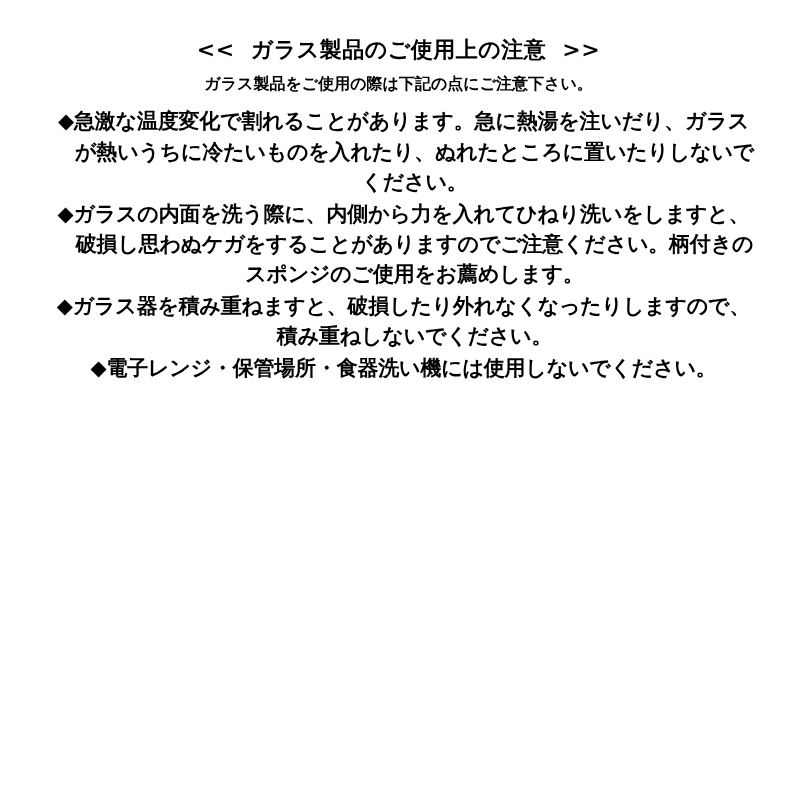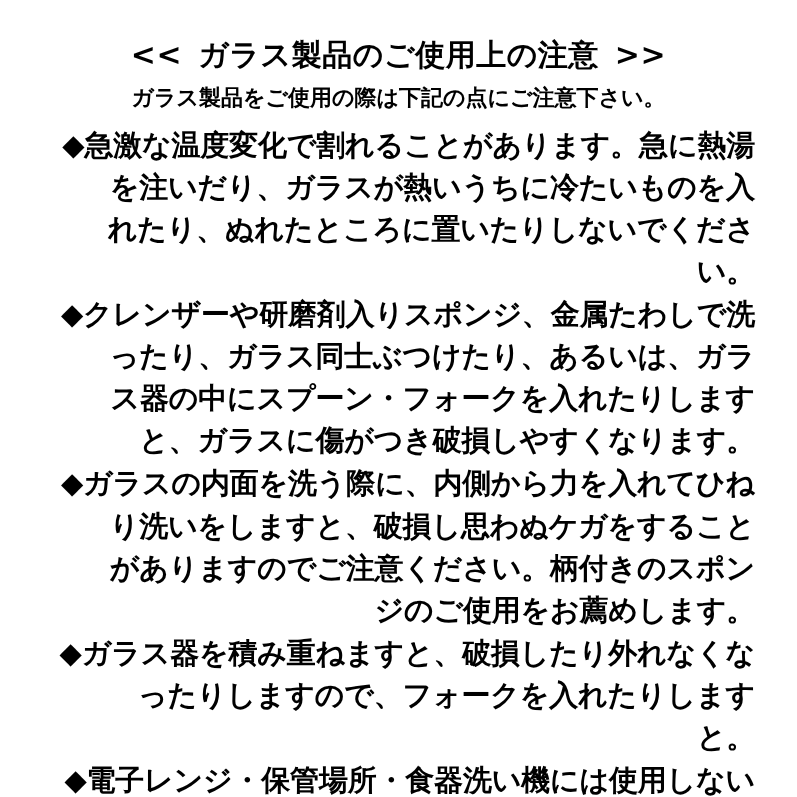--- a/index.html
+++ b/index.html
@@ -24,69 +24,68 @@
   .content {
     position: absolute;
     left: 0;
     top: 0;
     width: 797px;
     padding: 28px 30px 0 30px;
     box-sizing: border-box;
   }
   .doc-title {
     text-align: center;
-    font-size: 30px;
+    font-size: 22px;
     font-weight: bold;
     letter-spacing: 0.5px;
     line-height: 1.25;
     margin: 8px 0 10px 0;
     white-space: nowrap;
   }
   .doc-title .gap {
     display: inline-block;
     width: 16px;
   }
   .doc-subtitle {
     text-align: center;
-    font-size: 22px;
+    font-size: 16px;
     font-weight: bold;
     line-height: 1.3;
     margin: 0 0 12px 0;
     white-space: nowrap;
   }
   .notes {
     margin: 0;
     padding: 0 12px 0 22px;
     list-style: none;
   }
   .note-item {
-    font-size: 29px;
+    font-size: 21px;
     font-weight: bold;
     line-height: 1.45;
     margin: 0 0 1px 0;
     padding-left: 1.05em;
     text-indent: -1.05em;
-    text-align: right;
+    text-align: center;
     letter-spacing: -0.2px;
   }
 </style>
 </head>
 <body>
 
 <div class="page">
   <div class="content">
 
     <div class="doc-title">
       <span>&lt;&lt;</span><span class="gap"></span><span>ガラス製品のご使用上の注意</span><span class="gap"></span><span>&gt;&gt;</span>
     </div>
 
     <div class="doc-subtitle">ガラス製品をご使用の際は下記の点にご注意下さい。</div>
 
     <div class="notes">
       <p class="note-item">◆急激な温度変化で割れることがあります。急に熱湯を注いだり、ガラスが熱いうちに冷たいものを入れたり、ぬれたところに置いたりしないでください。</p>
-      <p class="note-item">◆クレンザーや研磨剤入りスポンジ、金属たわしで洗ったり、ガラス同士ぶつけたり、あるいは、ガラス器の中にスプーン・フォークを入れたりしますと、ガラスに傷がつき破損しやすくなります。</p>
       <p class="note-item">◆ガラスの内面を洗う際に、内側から力を入れてひねり洗いをしますと、破損し思わぬケガをすることがありますのでご注意ください。柄付きのスポンジのご使用をお薦めします。</p>
-      <p class="note-item">◆ガラス器を積み重ねますと、破損したり外れなくなったりしますので、フォークを入れたりしますと。</p>
+      <p class="note-item">◆ガラス器を積み重ねますと、破損したり外れなくなったりしますので、積み重ねしないでください。</p>
       <p class="note-item">◆電子レンジ・保管場所・食器洗い機には使用しないでください。</p>
     </div>
 
   </div>
 </div>
 
 </body></html>

